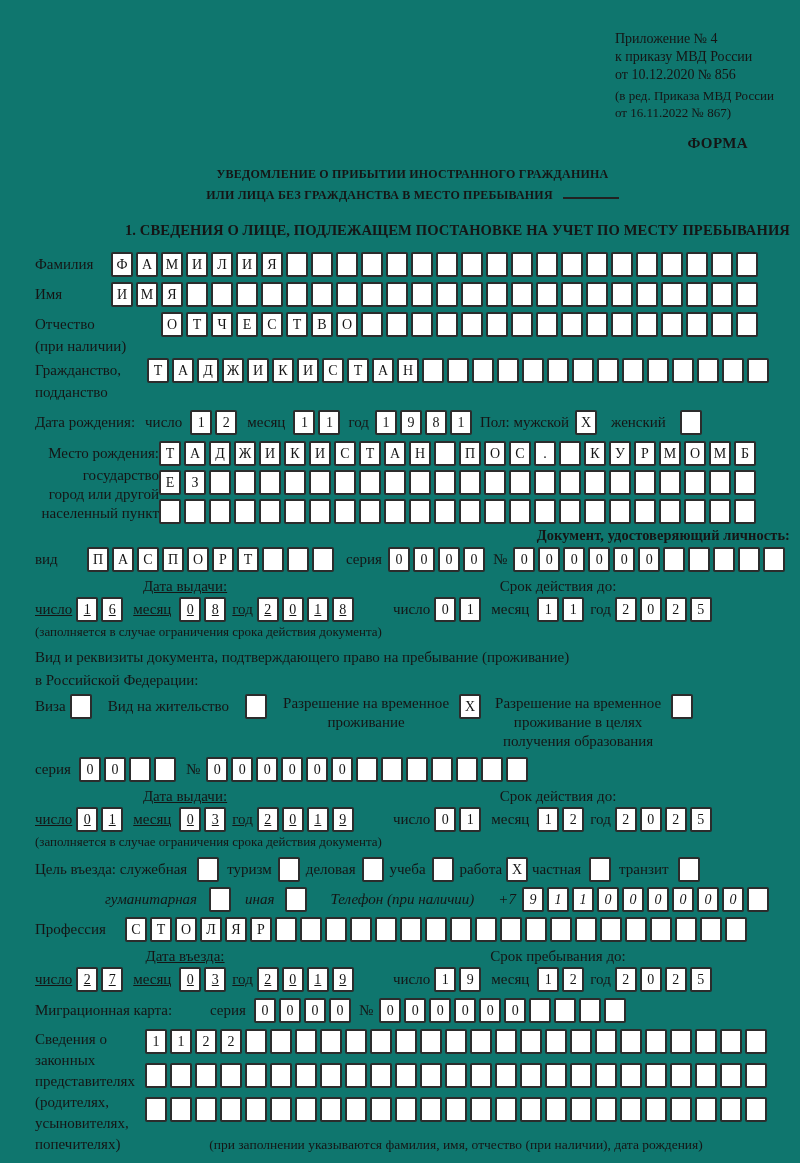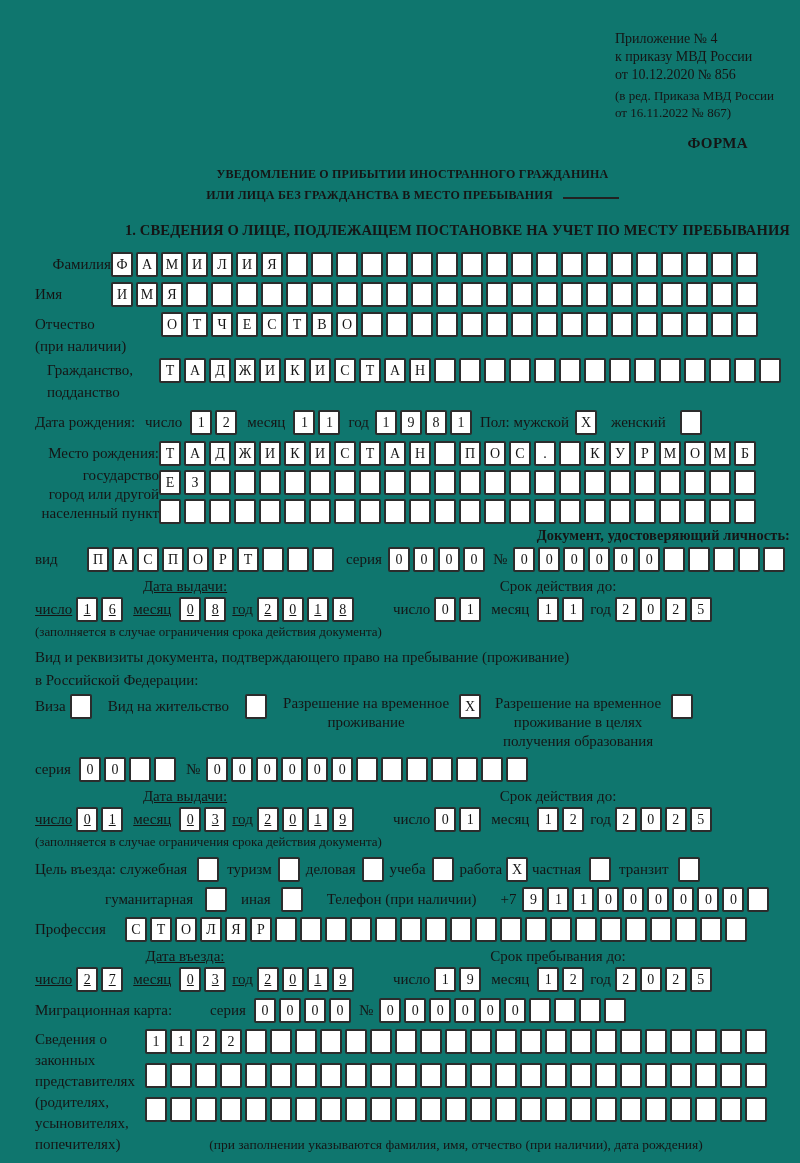--- a/index.html
+++ b/index.html
@@ -61,21 +61,21 @@
   <div class="title">
     <div>УВЕДОМЛЕНИЕ О ПРИБЫТИИ ИНОСТРАННОГО ГРАЖДАНИНА</div>
     <div>
       <span>ИЛИ ЛИЦА БЕЗ ГРАЖДАНСТВА В МЕСТО ПРЕБЫВАНИЯ</span><span class="blank-line"></span>
     </div>
   </div>
 
   <div class="sec-head">1. СВЕДЕНИЯ О ЛИЦЕ, ПОДЛЕЖАЩЕМ ПОСТАНОВКЕ НА УЧЕТ ПО МЕСТУ ПРЕБЫВАНИЯ</div>
 
   <div class="frow" style="margin-top:13px;">
-    <span class="lbl" style="width:76px;text-align:right;">Фамилия</span>
+    <span class="lbl" style="width:76px;">Фамилия</span>
     <div class="cells">
         <div class="cell">Ф</div>
         <div class="cell">А</div>
         <div class="cell">М</div>
         <div class="cell">И</div>
         <div class="cell">Л</div>
         <div class="cell">И</div>
         <div class="cell">Я</div>
         <div class="cell"></div>
         <div class="cell"></div>
@@ -158,21 +158,21 @@
         <div class="cell"></div>
         <div class="cell"></div>
         <div class="cell"></div>
         <div class="cell"></div>
         <div class="cell"></div>
         <div class="cell"></div>
       </div>
   </div>
 
   <div class="frow top" style="margin-top:2px;">
-    <div class="lblcol" style="width:112px;margin-left:12px;">
+    <div class="lblcol" style="width:112px;">
       <span style="line-height:25px;">Гражданство,</span>
       <span class="sublbl">подданство</span>
     </div>
     <div class="cells">
         <div class="cell">Т</div>
         <div class="cell">А</div>
         <div class="cell">Д</div>
         <div class="cell">Ж</div>
         <div class="cell">И</div>
         <div class="cell">К</div>
@@ -597,21 +597,21 @@
         <div class="cell"></div>
       </div>
     <span class="gap8"></span>
     <span class="lbl">транзит</span>
       <span class="gap10"></span>
     <div class="cells">
         <div class="cell"></div>
       </div>
   </div>
 
-  <div class="frow" style="margin-top:5px; padding-left:70px;">
+  <div class="frow" style="margin-top:5px; padding-left:70px;font-style:italic;">
     <span class="lbl">гуманитарная</span>
     <span class="gap12"></span>
     <div class="cells">
         <div class="cell"></div>
       </div>
     <span class="gap14"></span>
     <span class="lbl">иная</span>
     <span class="gap10"></span>
     <div class="cells">
         <div class="cell"></div>

